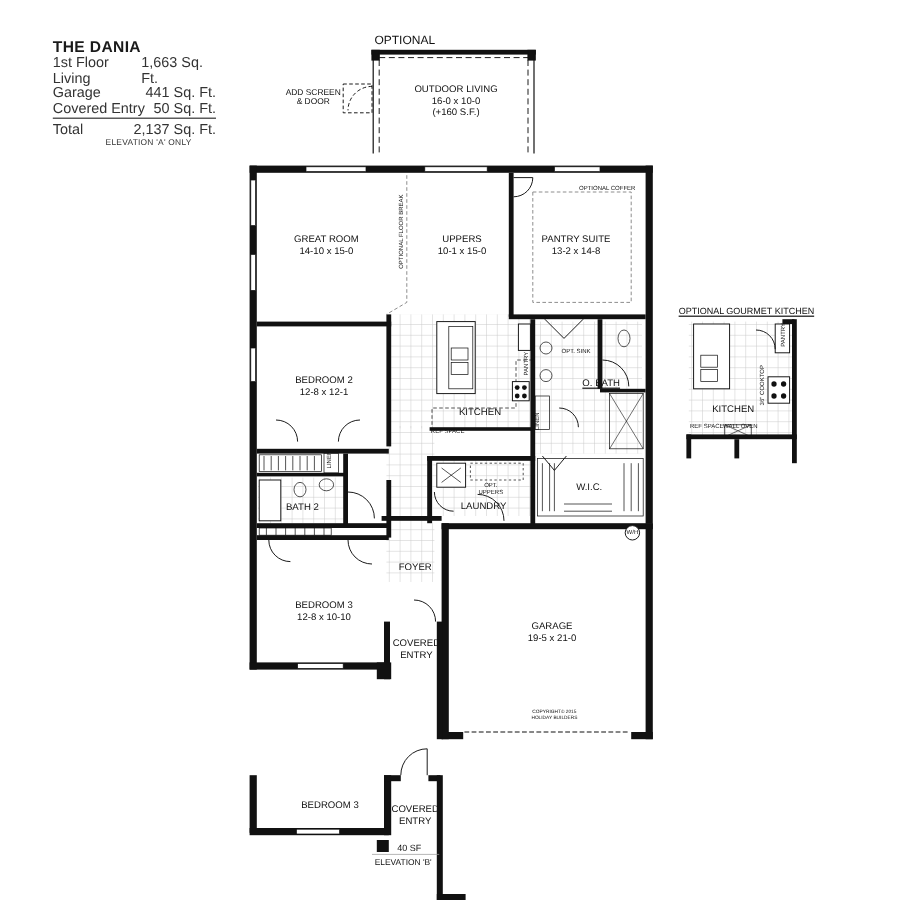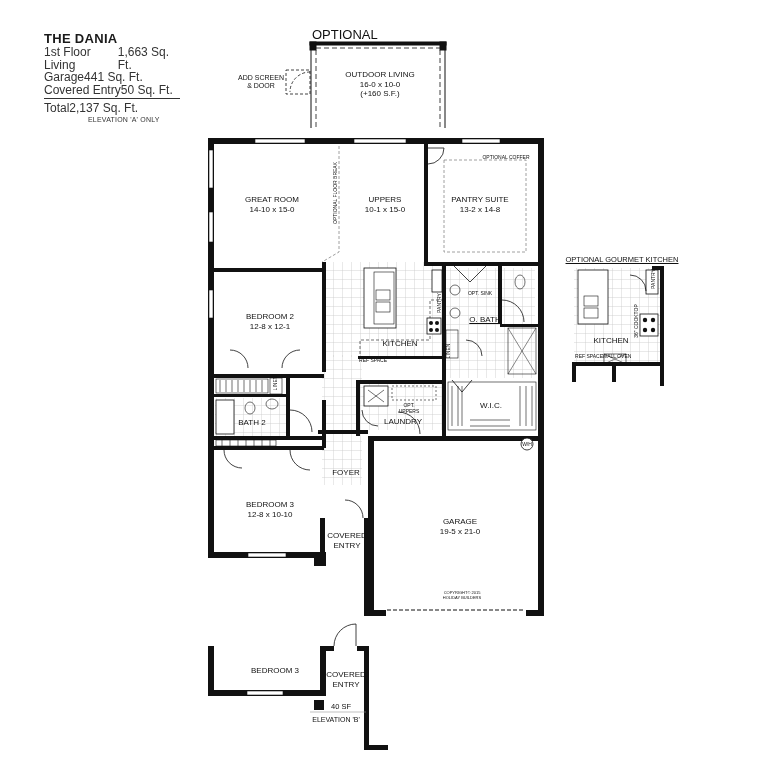--- a/index.html
+++ b/index.html
@@ -1,20 +1,20 @@
 <!DOCTYPE html>
 <html><head>
 <meta charset="utf-8">
 <style>
   html,body{margin:0;padding:0;background:#ffffff;}
   body{width:768px;height:768px;position:relative;overflow:hidden;font-family:"Liberation Sans",sans-serif;color:#222;}
   .abs{position:absolute;}
   .title{left:44px;top:31px;font-weight:bold;font-size:13px;letter-spacing:0.3px;color:#1a1a1a;}
   .sqft{left:44px;top:46px;width:136px;font-size:12px;color:#333;line-height:12.5px;}
-  .sqft .row{display:flex;}
+  .sqft .row{display:flex;justify-content:space-between;}
   .sqft .rule{border-top:1px solid #333;margin:2px 0 3px 0;}
   .elev{left:88px;top:116px;font-size:7px;color:#333;letter-spacing:0.2px;}
   .lbl{font-size:7.5px;text-align:center;line-height:9px;color:#111;transform-origin:center;}
   .lbl.sm{font-size:5px;line-height:6px;}
   .lbl.md{font-size:8px;line-height:9.5px;}
   svg{position:absolute;left:0;top:0;}
 </style>
 </head>
 <body>
 
@@ -205,21 +205,21 @@
     <rect x="357" y="646" width="10" height="5"></rect>
     <rect x="364" y="646" width="5" height="104"></rect>
     <rect x="364" y="745" width="24" height="5"></rect>
     <rect x="314" y="700" width="10" height="10"></rect>
   </g>
   <rect x="247" y="691" width="36" height="4" fill="#fff" stroke="#111" stroke-width="0.6"></rect>
   <path d="M334 646 A22 22 0 0 1 356 624 L356 646" fill="none" stroke="#111" stroke-width="0.8"></path>
   <line x1="310" y1="712" x2="366" y2="712" stroke="#999" stroke-width="0.6"></line>
 </svg>
 
-<div class="abs lbl" style="left:312px;top:30px;font-size:13px;">OPTIONAL</div>
+<div class="abs lbl" style="left:312px;top:30px;font-size:10px;">OPTIONAL</div>
 <div class="abs lbl" style="left:236px;top:74px;width:50px;white-space:pre-line;font-size:7px;line-height:8px;">ADD SCREEN
 &amp; DOOR</div>
 <div class="abs lbl md" style="left:330px;top:70px;width:100px;">
   <div>OUTDOOR LIVING</div>
   <div>16-0 x 10-0</div>
   <div>(+160 S.F.)</div>
 </div>
 
 <div class="abs lbl md" style="left:232px;top:195px;width:80px;">
   <div>GREAT ROOM</div>
@@ -239,21 +239,21 @@
 <div class="abs lbl md" style="left:230px;top:312px;width:80px;">
   <div>BEDROOM 2</div>
   <div>12-8 x 12-1</div>
 </div>
 <div class="abs lbl md" style="left:232px;top:418px;width:40px;">BATH 2</div>
 <div class="abs lbl md" style="left:230px;top:500px;width:80px;">
   <div>BEDROOM 3</div>
   <div>12-8 x 10-10</div>
 </div>
 <div class="abs lbl md" style="left:375px;top:339px;width:50px;">KITCHEN</div>
-<div class="abs lbl md" style="left:460px;top:315px;width:50px;text-decoration:underline;">O. BATH</div>
+<div class="abs lbl md" style="left:476px;top:315px;width:50px;text-decoration:underline;">O. BATH</div>
 <div class="abs lbl md" style="left:466px;top:401px;width:50px;">W.I.C.</div>
 <div class="abs lbl md" style="left:378px;top:417px;width:50px;">LAUNDRY</div>
 <div class="abs lbl md" style="left:326px;top:468px;width:40px;">FOYER</div>
 <div class="abs lbl md" style="left:324px;top:531px;width:46px;white-space:pre-line;">COVERED
 ENTRY</div>
 <div class="abs lbl md" style="left:420px;top:517px;width:80px;">
   <div>GARAGE</div>
   <div>19-5 x 21-0</div>
 </div>
 

